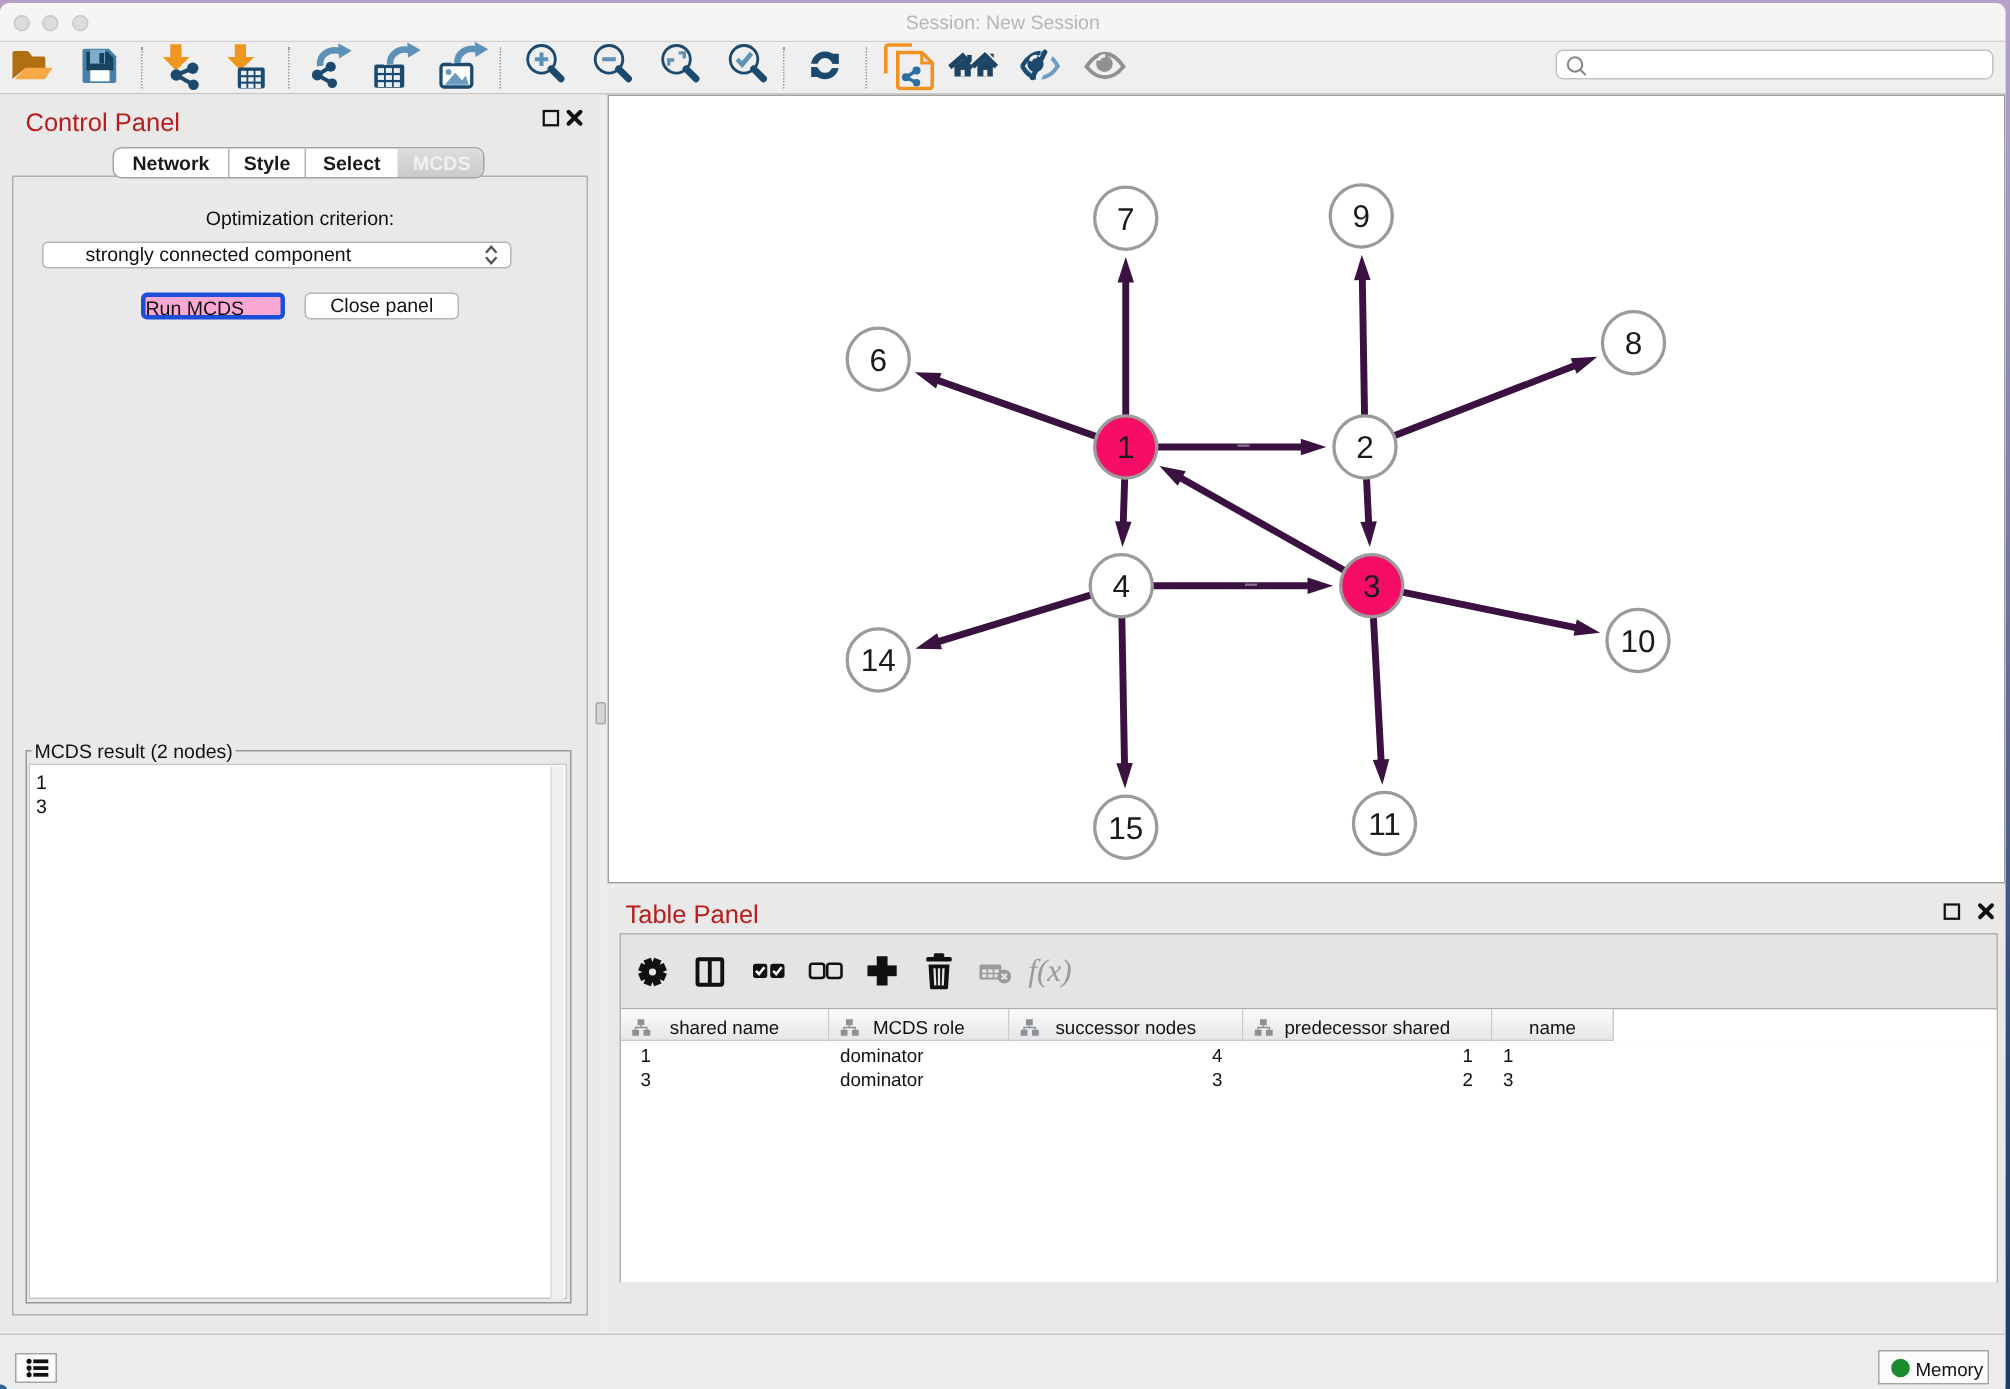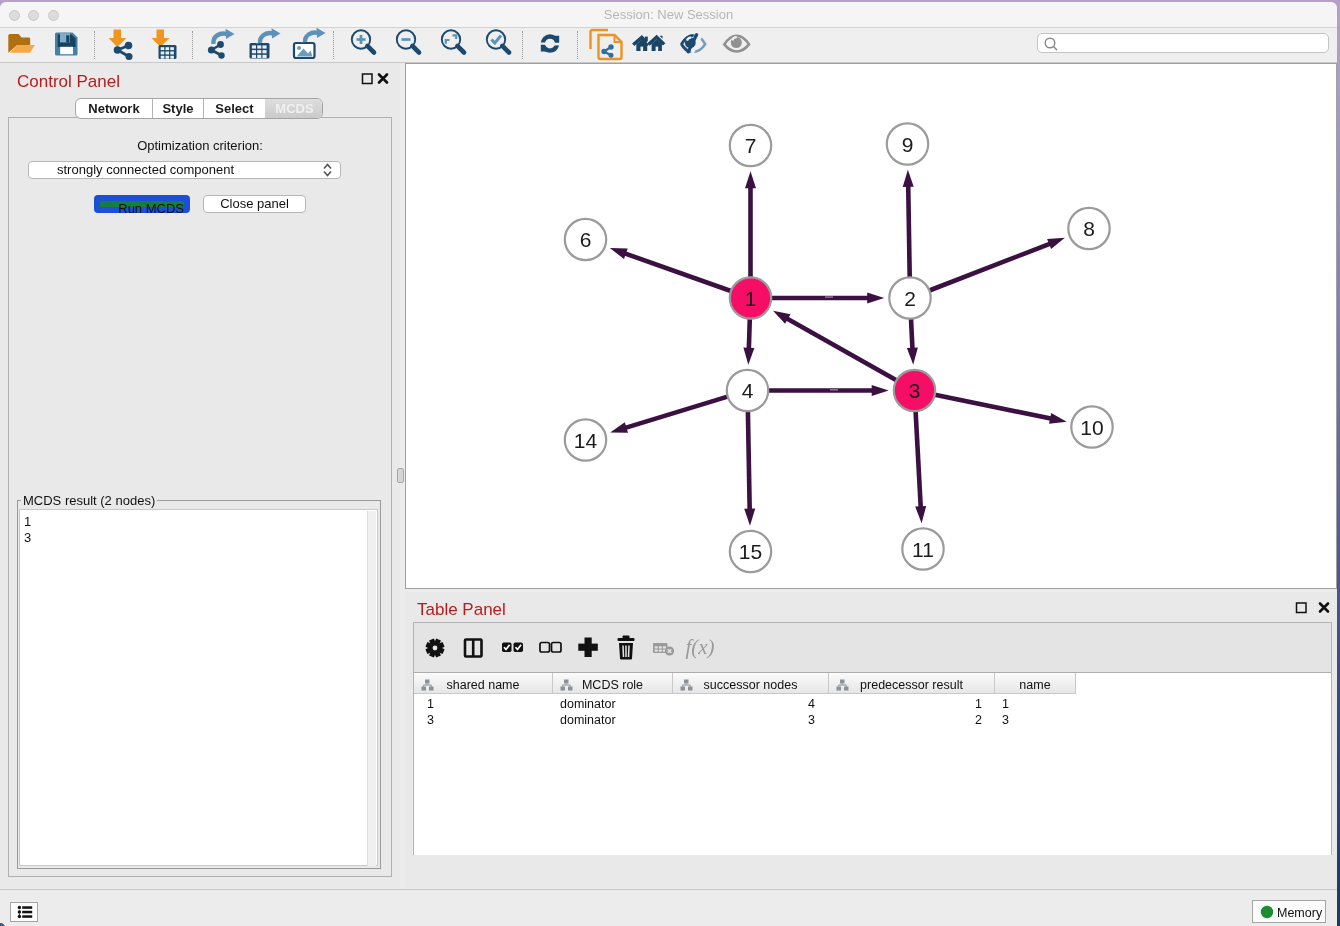--- a/index.html
+++ b/index.html
@@ -169,21 +169,21 @@
       <div style="position:absolute;left:77px;top:0;width:51px;height:21px;text-align:center;line-height:20px;border-right:1px solid #b4b4b4;">Style</div>
       <div style="position:absolute;left:128px;top:0;width:61px;height:21px;text-align:center;line-height:20px;">Select</div>
       <div style="position:absolute;left:189px;top:0;width:59px;height:21px;text-align:center;line-height:20px;background:linear-gradient(#dedede,#c8c8c8);color:#f0f0f0;">MCDS</div>
     </div>
     <div style="position:absolute;left:28px;top:98px;width:313px;height:18px;background:#fff;border:1px solid #b6b6b6;border-radius:4px;font-size:13px;color:#111;line-height:16px;padding-left:28px;">strongly connected component
       <svg width="12" height="14" style="position:absolute;right:6px;top:1px;">
         <path d="M2,5.5 L5.5,1.5 L9,5.5" fill="none" stroke="#555" stroke-width="1.6"></path>
         <path d="M2,8.5 L5.5,12.5 L9,8.5" fill="none" stroke="#555" stroke-width="1.6"></path>
       </svg>
     </div>
-    <div style="position:absolute;left:94px;top:132px;width:96px;height:18px;background:#15803d;border:6px solid #1d4ed8;border-radius:4px;font-size:13px;color:#111;text-align:right;line-height:16px;">Run MCDS</div>
+    <div style="position:absolute;left:94px;top:132px;width:96px;height:18px;background:#f9a8d4;border:3px solid #1d4ed8;border-radius:4px;font-size:13px;color:#111;text-align:left;line-height:16px;">Run MCDS</div>
     <div style="position:absolute;left:203px;top:132px;width:103px;height:18px;background:#fff;border:1px solid #b6b6b6;border-radius:4px;font-size:13px;color:#111;text-align:center;line-height:16px;">Close panel</div>
 
     <div style="position:absolute;left:17px;top:437px;width:364px;height:369px;border:1px solid #9a9a9a;"></div>
     <div style="position:absolute;left:21px;top:430px;background:#e9e9e9;font-size:13px;color:#111;padding:0 2px;">MCDS result (2 nodes)</div>
     <div style="position:absolute;left:19px;top:446px;width:359px;height:357px;background:#ffffff;border:1px solid #c9c9c9;">
       <div style="position:absolute;left:4px;top:4px;font-size:13px;color:#111;">1</div>
       <div style="position:absolute;left:4px;top:20px;font-size:13px;color:#111;">3</div>
       <div style="position:absolute;right:1px;top:1px;width:9px;height:355px;background:#f0f0f0;border-left:1px solid #dcdcdc;"></div>
     </div>
   </div>
@@ -321,21 +321,21 @@
             </svg>
 <div style="position:absolute;top:5px;left:0;width:100%;text-align:center;font-size:12.5px;color:#111;">successor nodes</div>
           </div>
 <div style="position:absolute;left:415px;top:0;width:166px;height:21px;background:linear-gradient(#fbfbfb,#e6e6e6);border-right:1px solid #c9c9c9;border-bottom:1px solid #c9c9c9;">
 <svg width="13" height="12" style="position:absolute;top:6px;left:7px;">
               <rect x="4" y="0.5" width="4.5" height="4" fill="#8b9196"></rect>
               <rect x="0.5" y="7.5" width="4.5" height="4" fill="#8b9196"></rect>
               <rect x="8" y="7.5" width="4.5" height="4" fill="#8b9196"></rect>
               <path d="M6.2,4.5 L6.2,6 M2.7,7.5 L2.7,6 L10.2,6 L10.2,7.5" fill="none" stroke="#8b9196" stroke-width="1"></path>
             </svg>
-<div style="position:absolute;top:5px;left:0;width:100%;text-align:center;font-size:12.5px;color:#111;">predecessor result</div>
+<div style="position:absolute;top:5px;left:0;width:100%;text-align:center;font-size:12.5px;color:#111;">predecessor shared</div>
           </div>
 <div style="position:absolute;left:581px;top:0;width:81px;height:21px;background:linear-gradient(#fbfbfb,#e6e6e6);border-right:1px solid #c9c9c9;border-bottom:1px solid #c9c9c9;">
 <div style="position:absolute;top:5px;left:0;width:100%;text-align:center;font-size:12.5px;color:#111;">name</div>
           </div>
 </div>
       <div id="trows" style="position:absolute;left:0;top:72px;width:917px;height:160px;background:#ffffff;">
 <div style="position:absolute;left:13px;top:2px;font-size:12.5px;color:#111;">1</div>
 <div style="position:absolute;left:146px;top:2px;font-size:12.5px;color:#111;">dominator</div>
 <div style="position:absolute;left:300px;top:2px;width:101px;text-align:right;font-size:12.5px;color:#111;">4</div>
 <div style="position:absolute;left:460px;top:2px;width:108px;text-align:right;font-size:12.5px;color:#111;">1</div>

